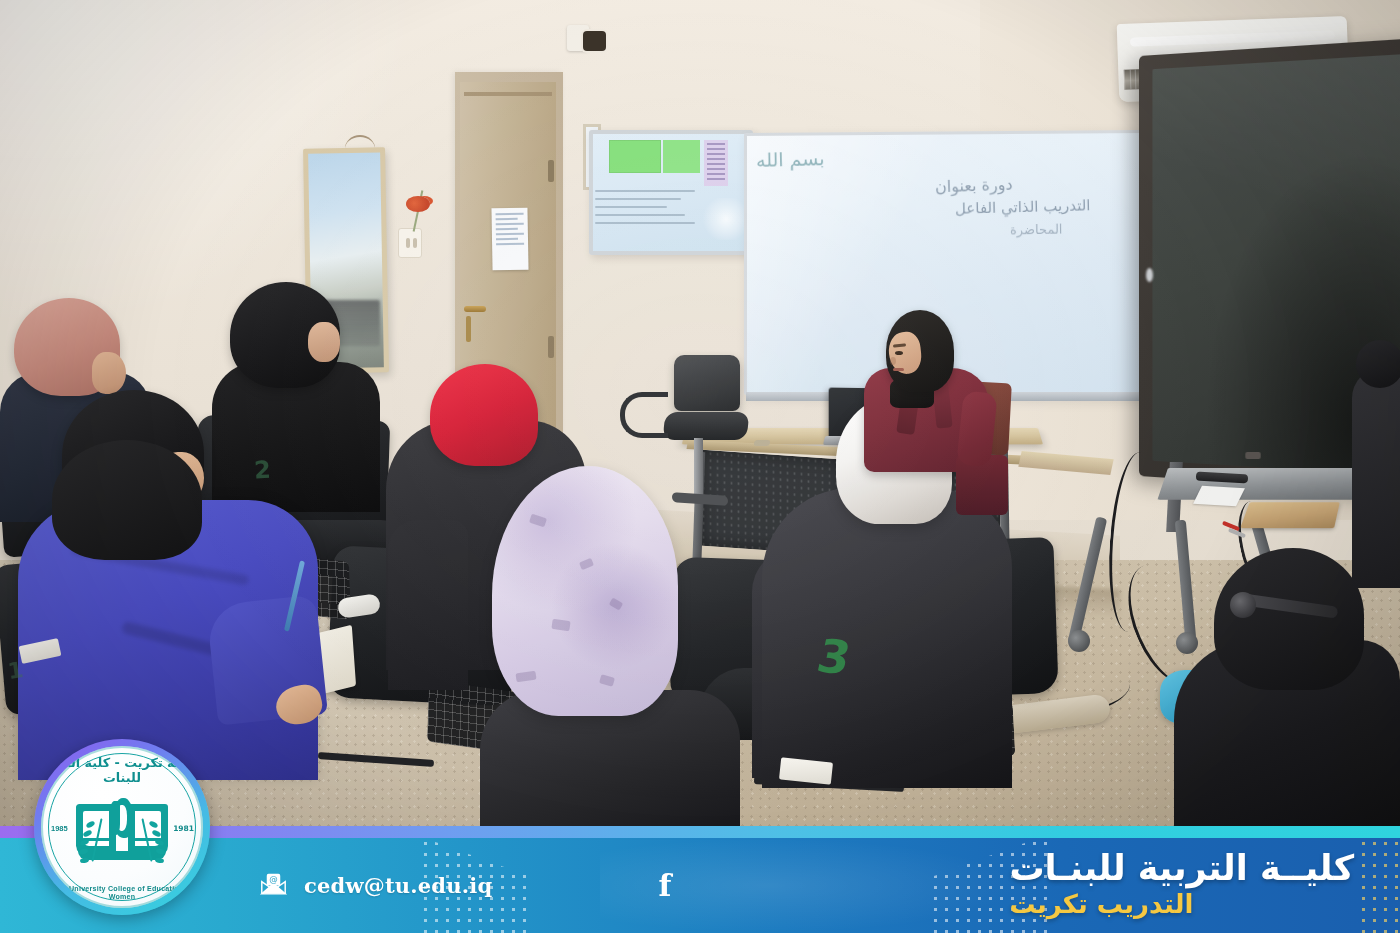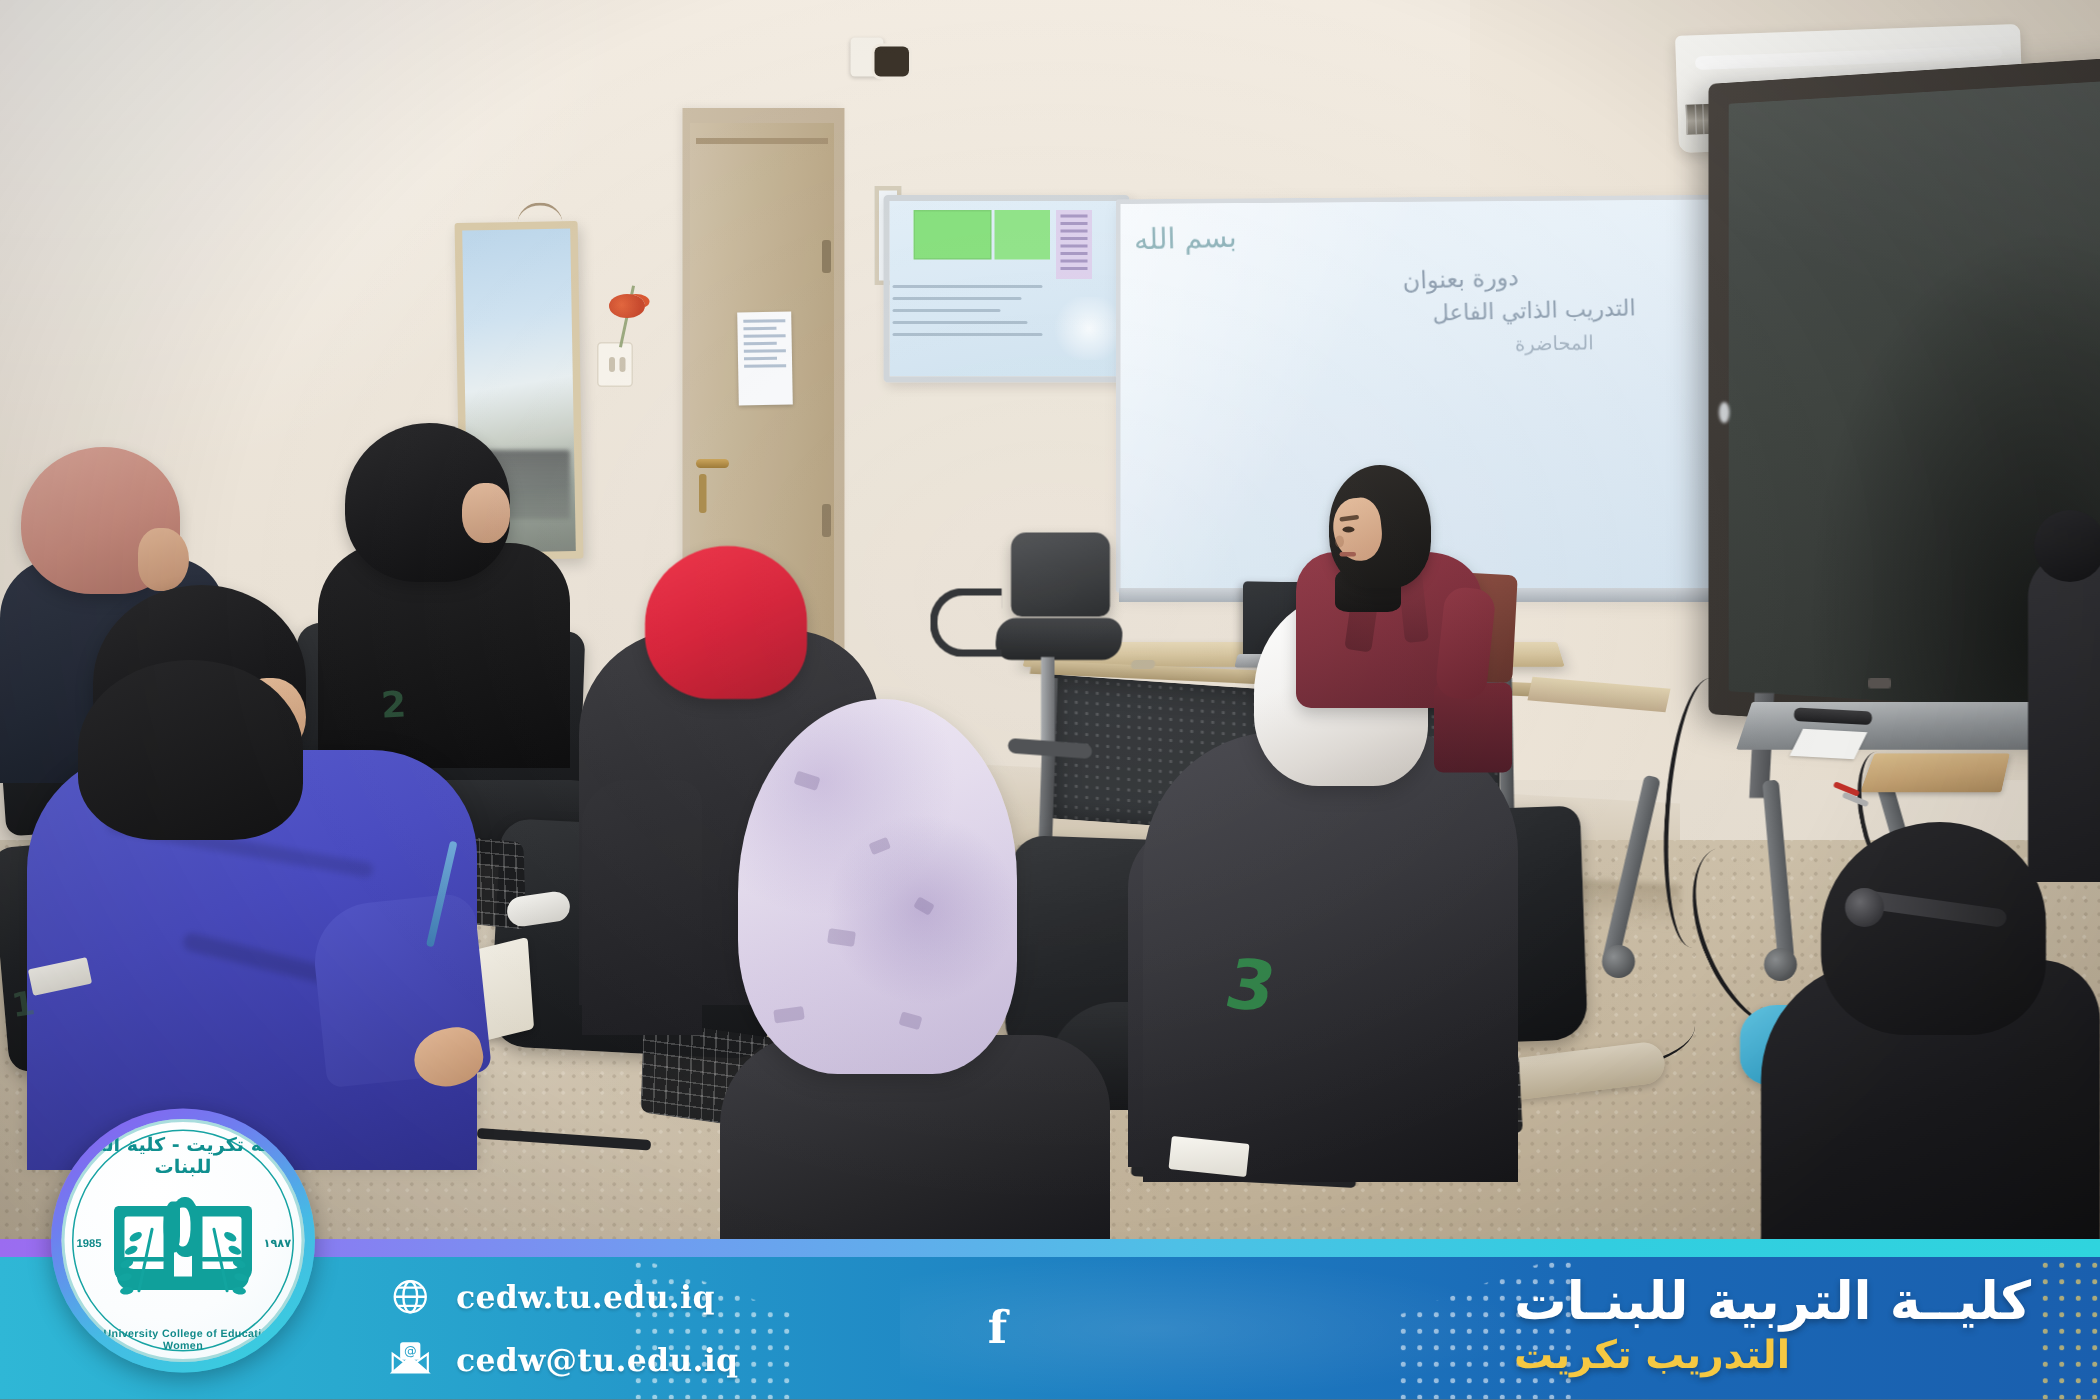--- a/index.html
+++ b/index.html
@@ -765,32 +765,20 @@
     <div class="footer-body">
       <div class="footer-wash"></div>
       <div class="dots dots-a"></div>
       <div class="dots dots-b"></div>
       <div class="dots dots-c"></div>
     </div>
 
     <div class="contact c-col1">
       <div class="crow">
         <span class="cicon">
-          <svg width="27" height="27" viewBox="0 0 24 24" fill="none" stroke="currentColor" stroke-width="1.4">
-            <circle cx="12" cy="12" r="9.2"></circle>
-            <ellipse cx="12" cy="12" rx="4.1" ry="9.2"></ellipse>
-            <line x1="2.8" y1="12" x2="21.2" y2="12"></line>
-            <line x1="4.2" y1="6.6" x2="19.8" y2="6.6"></line>
-            <line x1="4.2" y1="17.4" x2="19.8" y2="17.4"></line>
-          </svg>
-        </span>
-        <span class="ctext">cedw.tu.edu.iq</span>
-      </div>
-      <div class="crow">
-        <span class="cicon">
           <svg width="29" height="29" viewBox="0 0 26 26" fill="none" stroke="currentColor" stroke-width="1.3">
             <path d="M2.5 20.5 L13 11.5 L23.5 20.5 Z" fill="#ffffff" stroke="#ffffff"></path>
             <path d="M2.5 20.5 L2.5 9.5 L13 17 L23.5 9.5 L23.5 20.5"></path>
             <rect x="7.6" y="3.2" width="10.8" height="9.2" rx="1" fill="#ffffff" stroke="#ffffff"></rect>
             <text x="13" y="10.2" font-size="7.6" text-anchor="middle" fill="#2aa3c9" stroke="none" font-family="DejaVu Sans, sans-serif">@</text>
           </svg>
         </span>
         <span class="ctext">cedw@tu.edu.iq</span>
       </div>
     </div>
@@ -804,21 +792,21 @@
     <div class="arabic">
       <div class="ar-main">كليــة التربية للبنـات</div>
       <div class="ar-sub">التدريب تكريت</div>
     </div>
 
     <div class="logo-wrap">
       <div class="logo-inner">
         <div class="logo-ring"></div>
         <div class="logo-ar">جامعة تكريت - كلية التربية للبنات</div>
         <div class="logo-year-l">1985</div>
-        <div class="logo-year-r">١٩٨٧</div>
+        <div class="logo-year-r">1981</div>
 
         <div class="logo-core">
           <div class="book-l"></div>
           <div class="book-r"></div>
           <div class="book-line"></div>
           <div class="book-line r"></div>
           <div class="book-base"></div>
           <div class="face">
             <div class="face-profile"></div>
             <div class="face-hair"></div>

